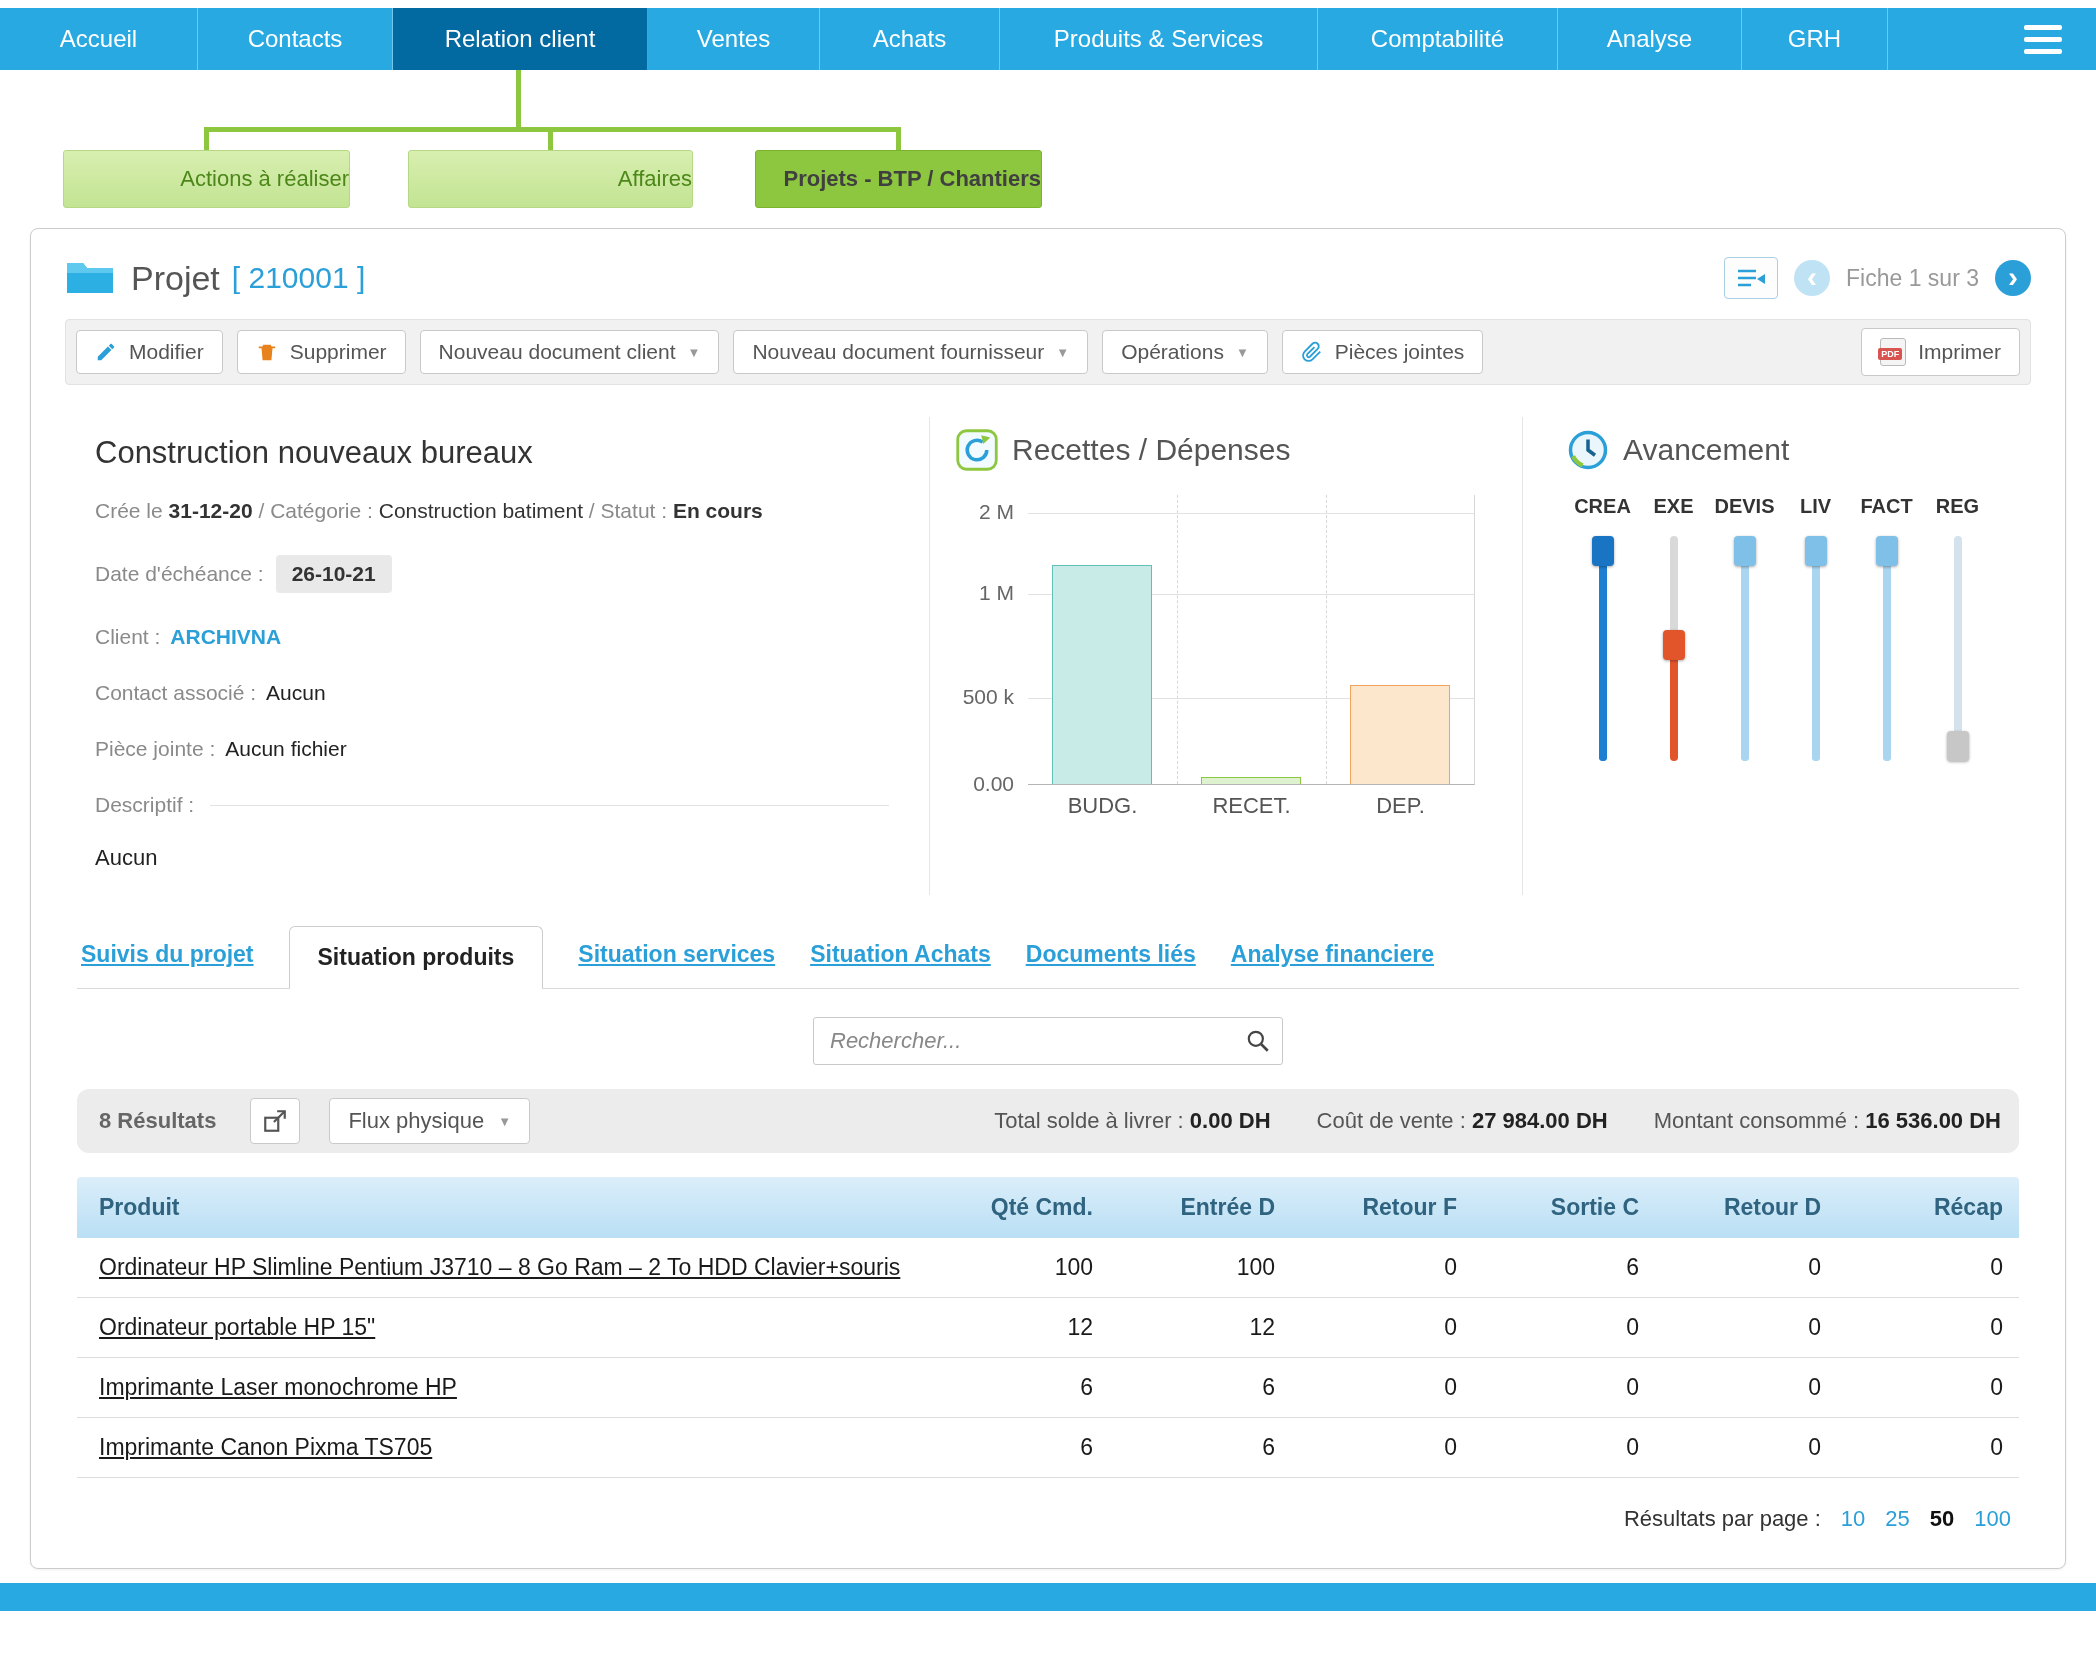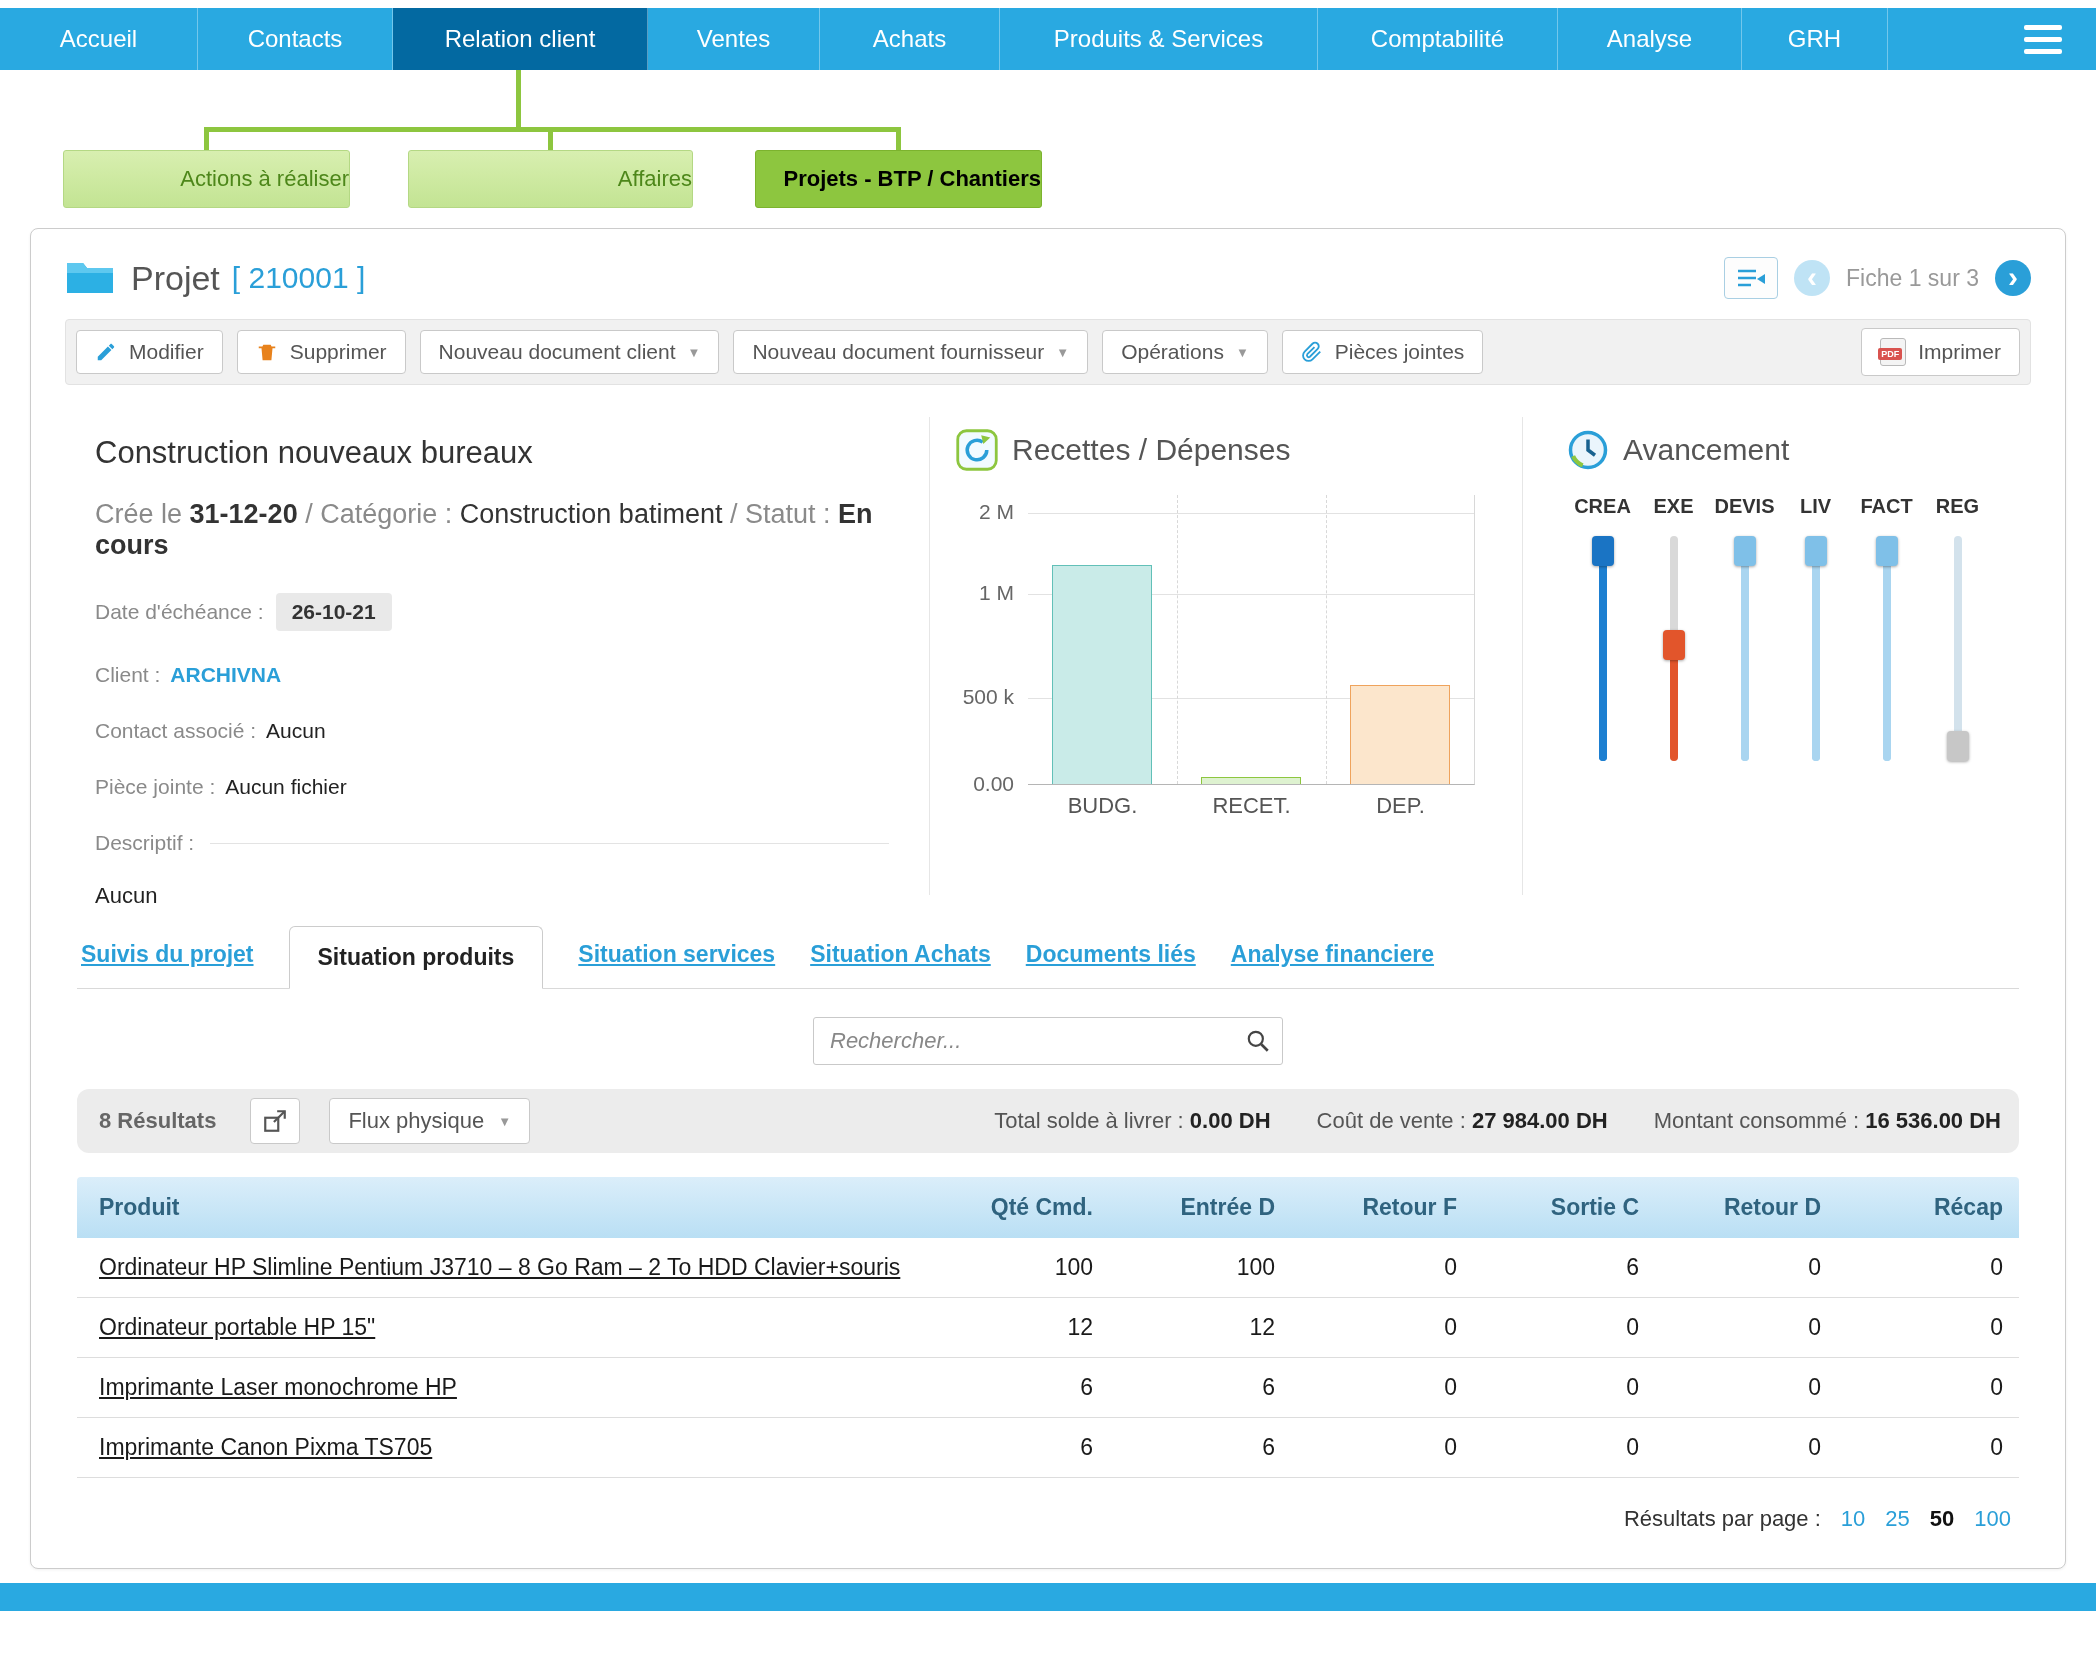--- a/index.html
+++ b/index.html
@@ -38,21 +38,21 @@
   .conn-d2   { left:548px; top:57px; width:5px; height:23px; }
   .conn-d3   { left:896px; top:57px; width:5px; height:23px; }
   .subtab {
     position:absolute; top:80px; height:58px; line-height:56px; text-align:right;
     font-size:22px; border-radius:3px; cursor:pointer;
     background:linear-gradient(#d8efb0,#c3e493); border:1px solid #b4d884; color:#4d871a;
   }
   .subtab.t1 { left:63px;  width:287px; }
   .subtab.t2 { left:408px; width:285px; }
   .subtab.t3 { left:755px; width:287px; }
-  .subtab.active { background:#8dc63f; border-color:#7cb32e; color:#000000; font-weight:bold; }
+  .subtab.active { background:#8dc63f; border-color:#7cb32e; color:#404040; font-weight:bold; }
 
   
   .card {
     margin:0 30px; background:#fff; border:1px solid #ccc; border-radius:8px;
     padding:16px 18px 36px; box-shadow:0 1px 3px rgba(0,0,0,0.06);
   }
 
   
   .card-header { display:flex; align-items:center; padding:12px 16px 14px; }
   .rec-title { font-size:34px; color:#555; margin-left:16px; }
@@ -82,21 +82,21 @@
   .pdf-label { position:absolute; left:-3px; top:9px; background:#d9534f; color:#fff; font-size:9px;
     font-weight:bold; padding:1px 3px; border-radius:2px; }
 
   
   .details { display:flex; margin-top:32px; height:478px; }
   .col-left  { width:880px; padding:12px 40px 0 46px; }
   .col-chart { width:594px; border-left:1px solid #e6e6e6; border-right:1px solid #e6e6e6; padding:12px 20px 0 26px; }
   .col-av    { flex:1; padding:12px 16px 0 44px; }
 
   .proj-title { font-size:31px; color:#333; margin:6px 0 0; font-weight:normal; }
-  .meta { margin-top:28px; font-size:27px; color:#8a8a8a; }
+  .meta { margin-top:28px; font-size:21px; color:#8a8a8a; }
   .meta .val { color:#333; font-weight:bold; }
   .meta .vald { color:#333; }
   .detail-row { margin-top:32px; font-size:21px; color:#8a8a8a; display:flex; align-items:center; }
   .detail-row .val { color:#222; margin-left:10px; }
   .badge { background:#e9e9e9; border-radius:4px; padding:7px 16px; font-weight:bold; color:#333; margin-left:12px; }
   .link { color:#2a9fd8; font-weight:bold; cursor:pointer; margin-left:10px; }
   .desc-line { flex:1; border-bottom:1px solid #e3e3e3; margin-left:16px; height:1px; }
   .aucun { margin-top:28px; font-size:22px; color:#222; }
 
   .sec-head { display:flex; align-items:center; gap:14px; }

